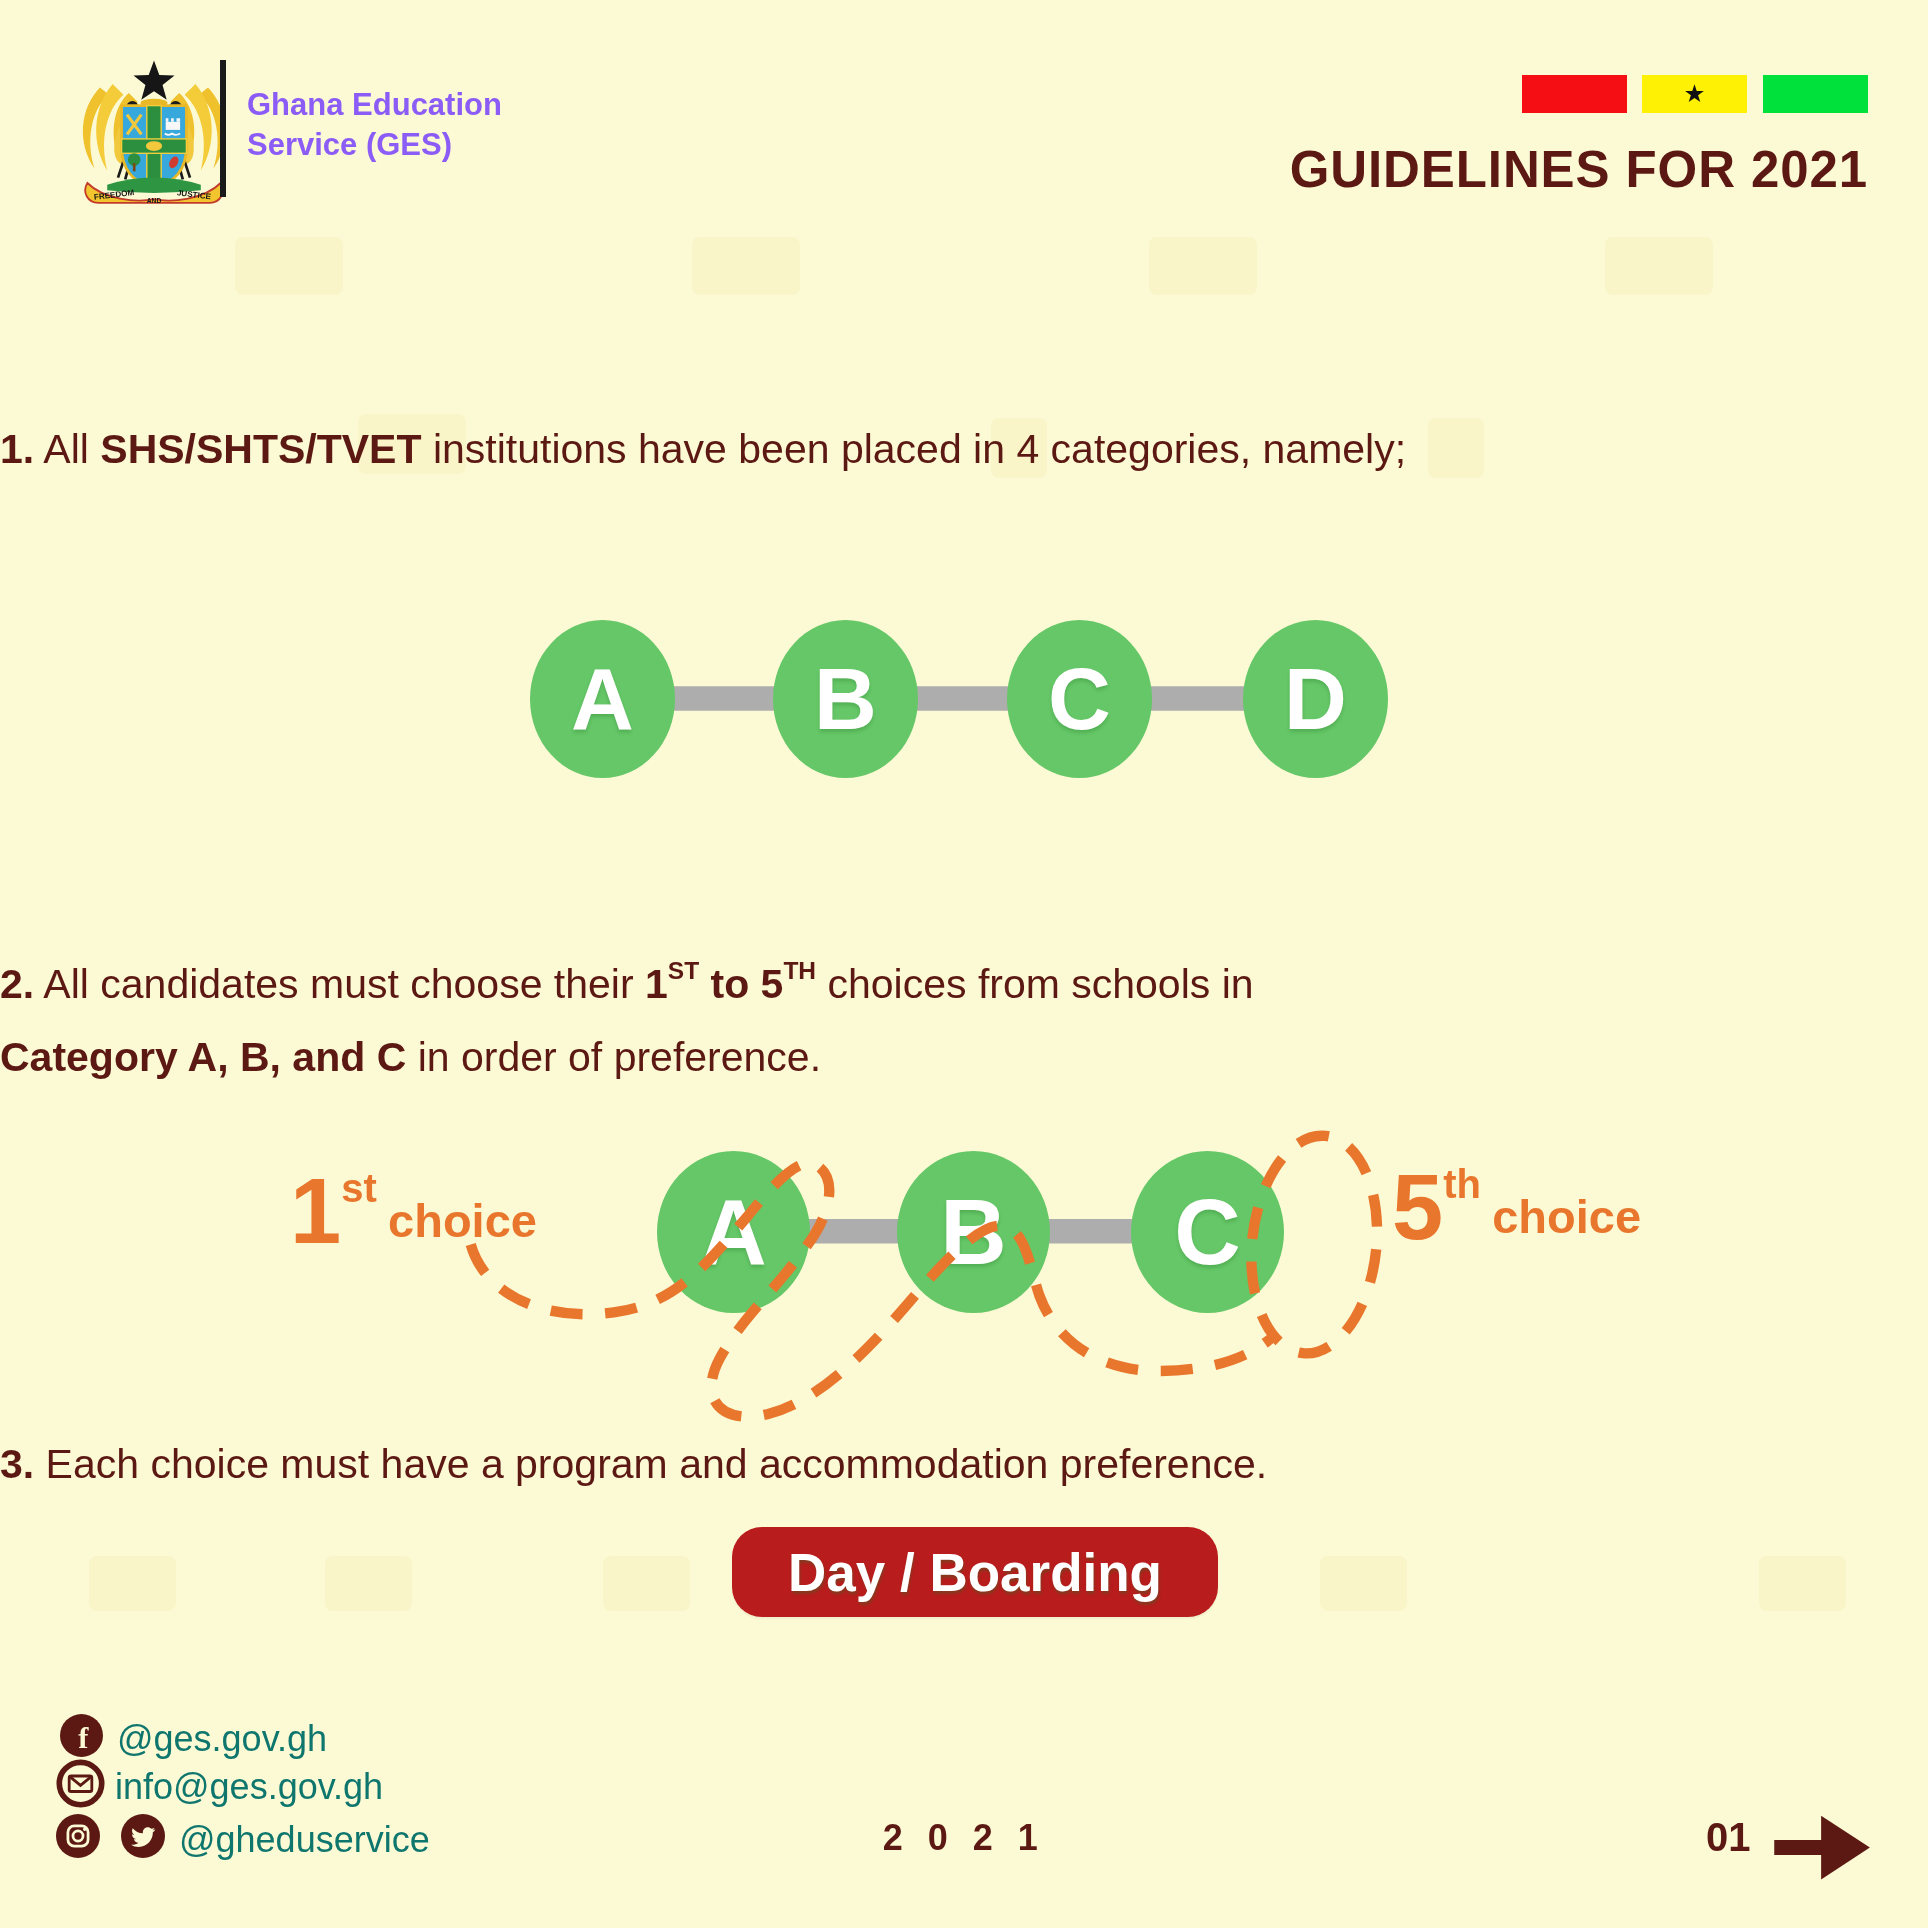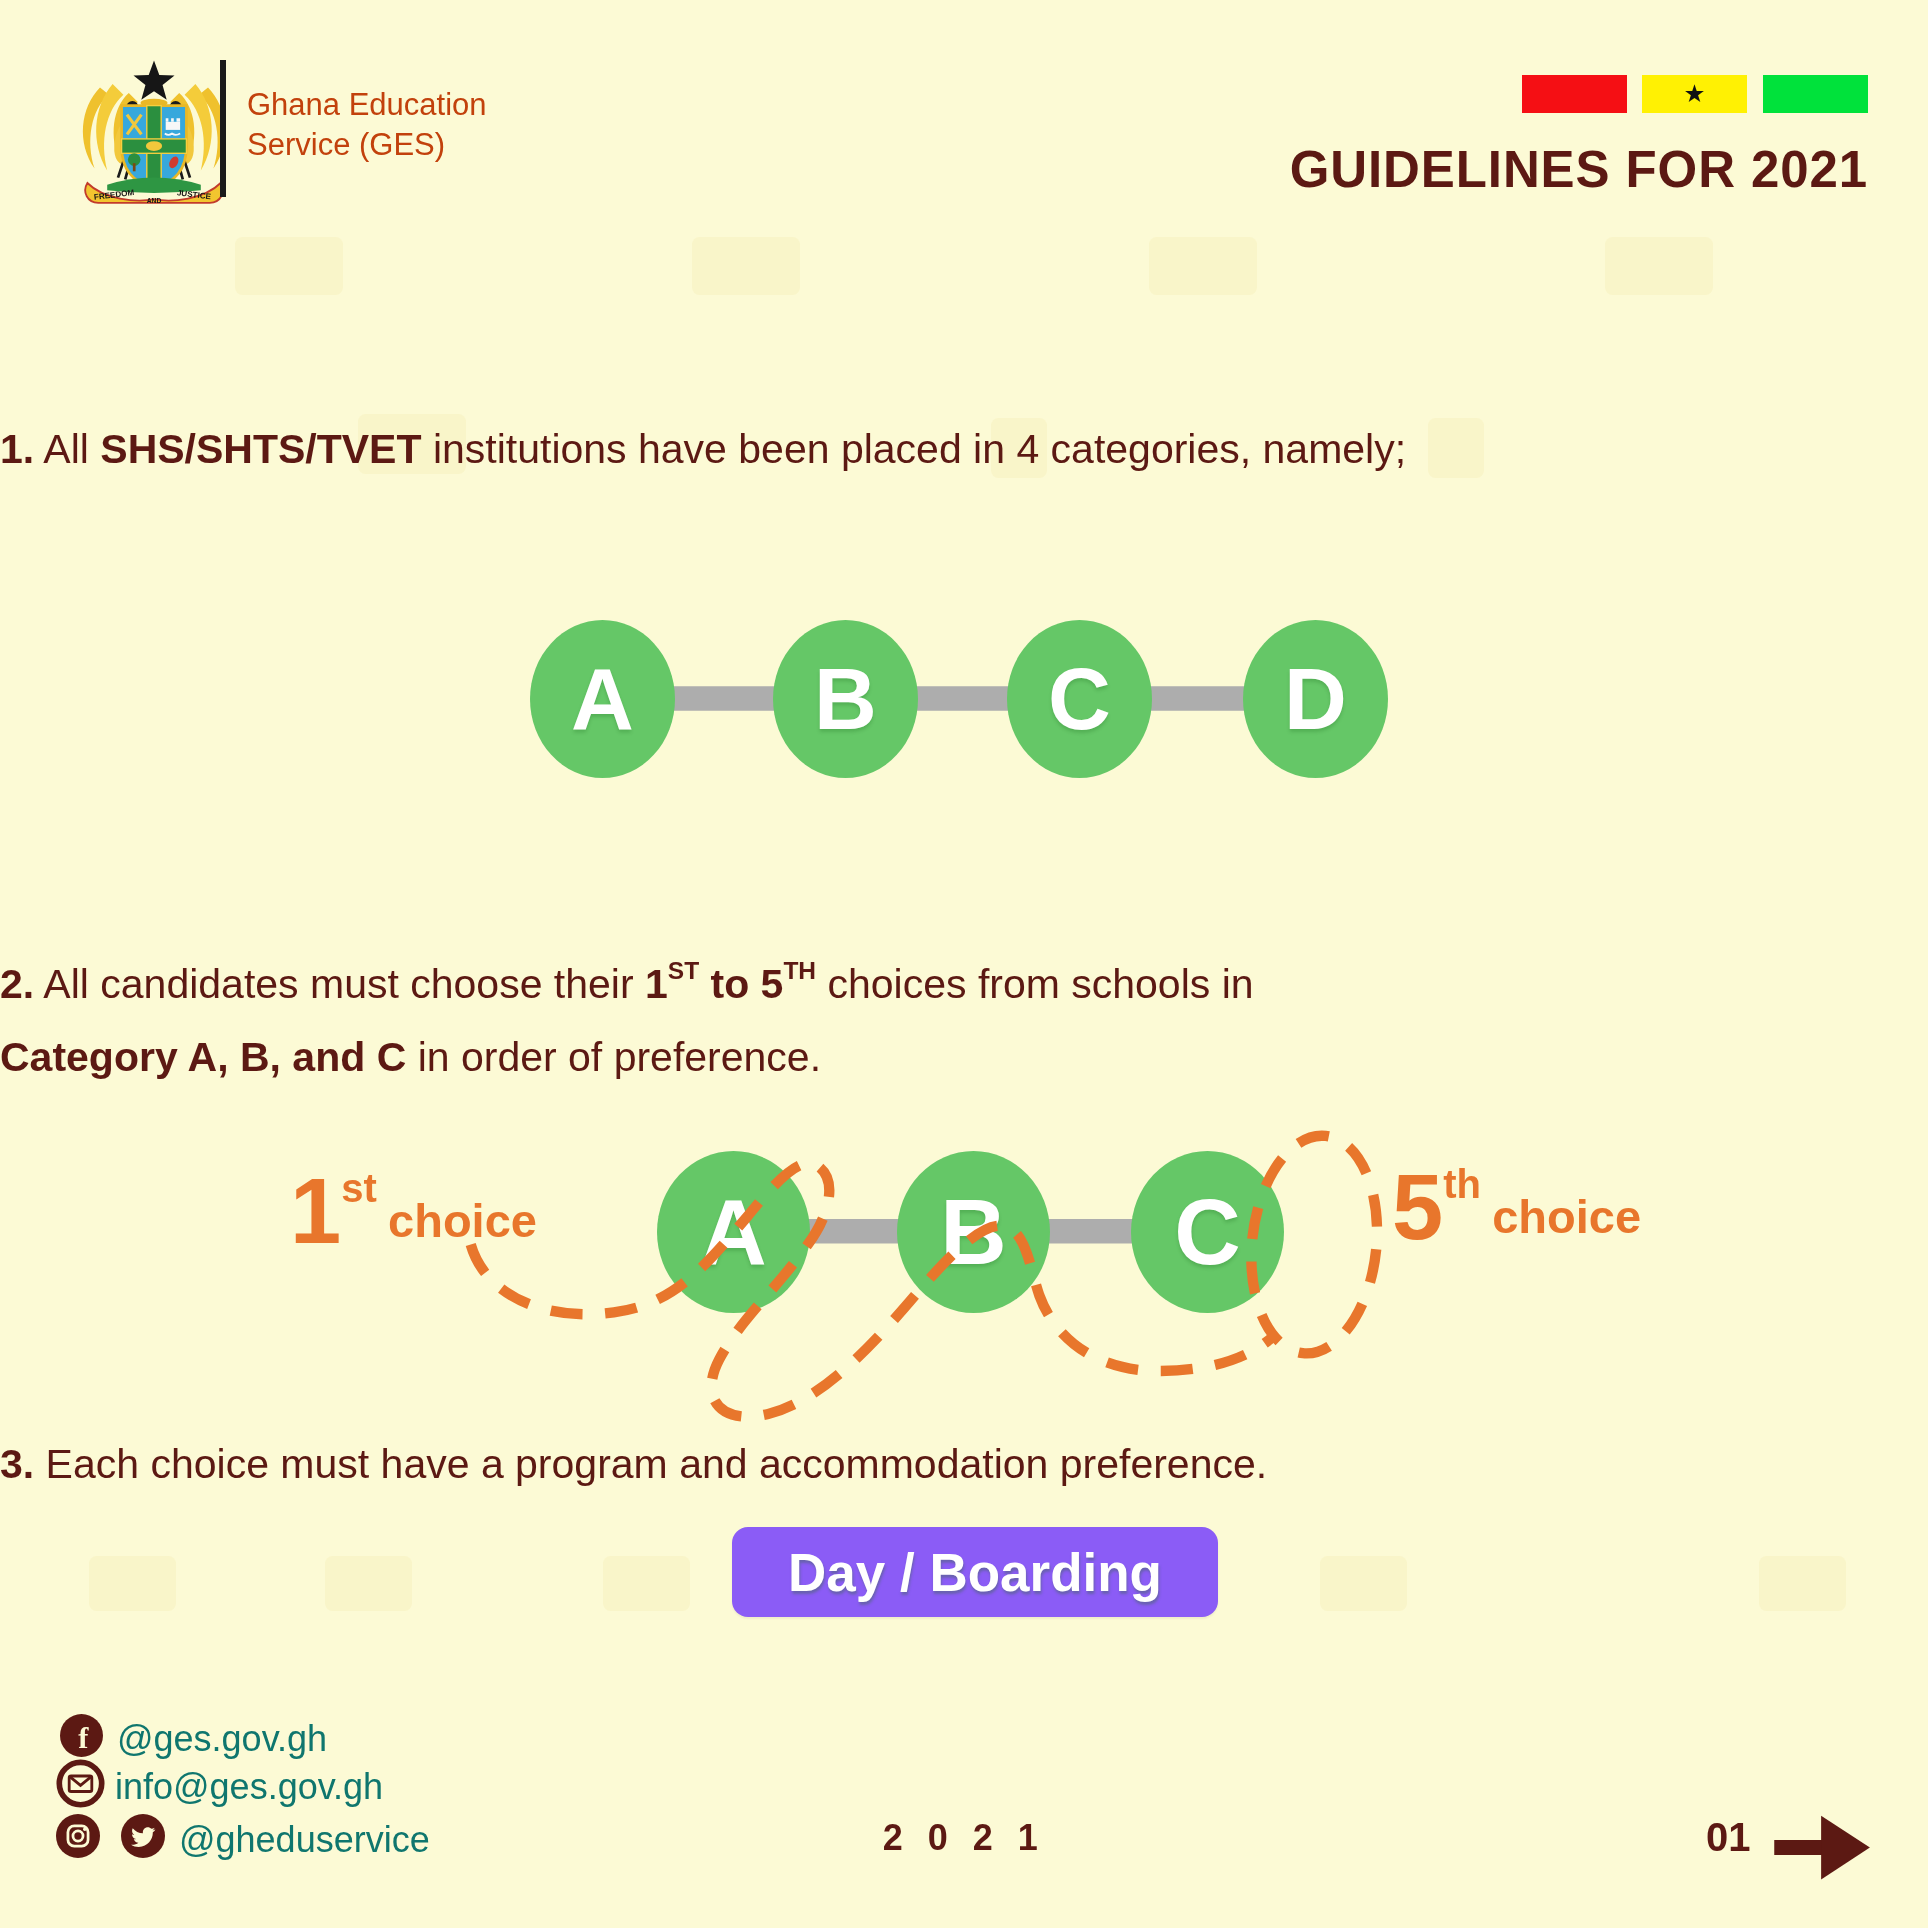--- a/index.html
+++ b/index.html
@@ -3,21 +3,21 @@
 <meta charset="utf-8">
 <style>
   html,body{margin:0;padding:0;background:#FCFAD5;}
   .page{position:relative;width:1928px;height:1928px;background:#FCFAD5;overflow:hidden;
         font-family:"Liberation Sans",sans-serif;color:#5C1913;}
   
   .wm{position:absolute;background:#F6F0BA;opacity:.45;border-radius:7.5px;}
   
   .emblem{position:absolute;left:73px;top:53px;width:162px;height:152px;}
   .brand-divider{position:absolute;left:220px;top:60px;width:5.6px;height:137px;background:#1a1a1a;}
-  .brand{position:absolute;left:247px;top:85px;font-size:31px;font-weight:400;color:#c2410c;line-height:40px;letter-spacing:0px;}
+  .brand{position:absolute;left:247px;top:85px;font-size:31px;font-weight:700;color:#8b5cf6;line-height:40px;letter-spacing:0px;}
   .flagbar{position:absolute;top:75px;height:38px;}
   .flag-red{left:1522px;width:105px;background:#F50F14;}
   .flag-yellow{left:1642px;width:105px;background:#FFF103;display:flex;align-items:center;justify-content:center;}
   .flag-green{left:1763px;width:105px;background:#00E23B;}
   .flag-star{font-size:24.5px;color:#111;line-height:38px;}
   .header-title{position:absolute;right:60px;top:128px;text-align:right;font-size:51px;font-weight:700;
                 line-height:83px;color:#5C1913;letter-spacing:0.9px;}
   
   .tline{position:absolute;left:0;width:1928px;text-align:left;font-size:41px;color:#5C1913;}
   .b{font-weight:700;}
@@ -34,21 +34,21 @@
   .layer{position:absolute;left:0;top:0;width:1928px;height:1928px;}
   .under{z-index:1;} .over{z-index:3;}
   
   .choice{position:absolute;display:flex;align-items:flex-start;color:#E8762C;font-weight:700;z-index:4;}
   .choice .num{font-size:92px;line-height:87px;}
   .choice .csup{font-size:40px;line-height:40px;margin-top:0px;}
   .choice .word{font-size:47px;align-self:flex-end;margin:0 0 7.5px 11.3px;}
   #first-choice{left:290px;top:1168px;}
   #fifth-choice{left:1392px;top:1164px;}
   
-  .day-btn{position:absolute;left:732px;top:1527px;width:486px;height:90px;border-radius:16px;background:#8b5cf6;
+  .day-btn{position:absolute;left:732px;top:1527px;width:486px;height:90px;border-radius:30px;background:#b91c1c;
            display:flex;align-items:center;justify-content:center;z-index:4;box-shadow:0 1.9px 1.9px rgba(0,0,0,.05);}
   .day-btn span{color:#fff;font-size:53px;font-weight:700;text-shadow:0.9px 2.8px 2.8px rgba(40,110,40,.35);}
   
   .f-ico{position:absolute;z-index:4;}
   .f-label{position:absolute;font-size:36px;color:#0f766e;z-index:4;text-align:right;}
   .year{position:absolute;left:0;top:1817px;width:1928px;text-align:center;font-size:36px;font-weight:700;
         letter-spacing:7.5px;color:#5C1913;z-index:4;}
   .page-num{position:absolute;left:1706px;top:1815px;font-size:40px;font-weight:700;color:#5C1913;z-index:4;}
   .arrow{position:absolute;left:1774px;top:1810px;width:98px;height:75px;z-index:4;cursor:pointer;}
 </style>

